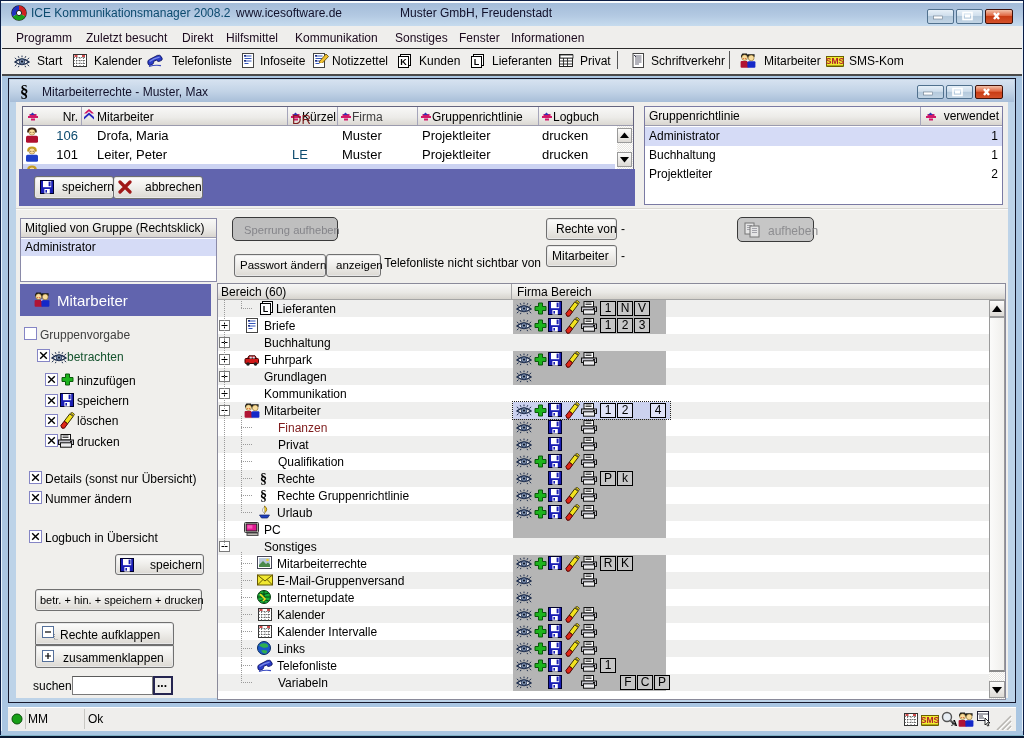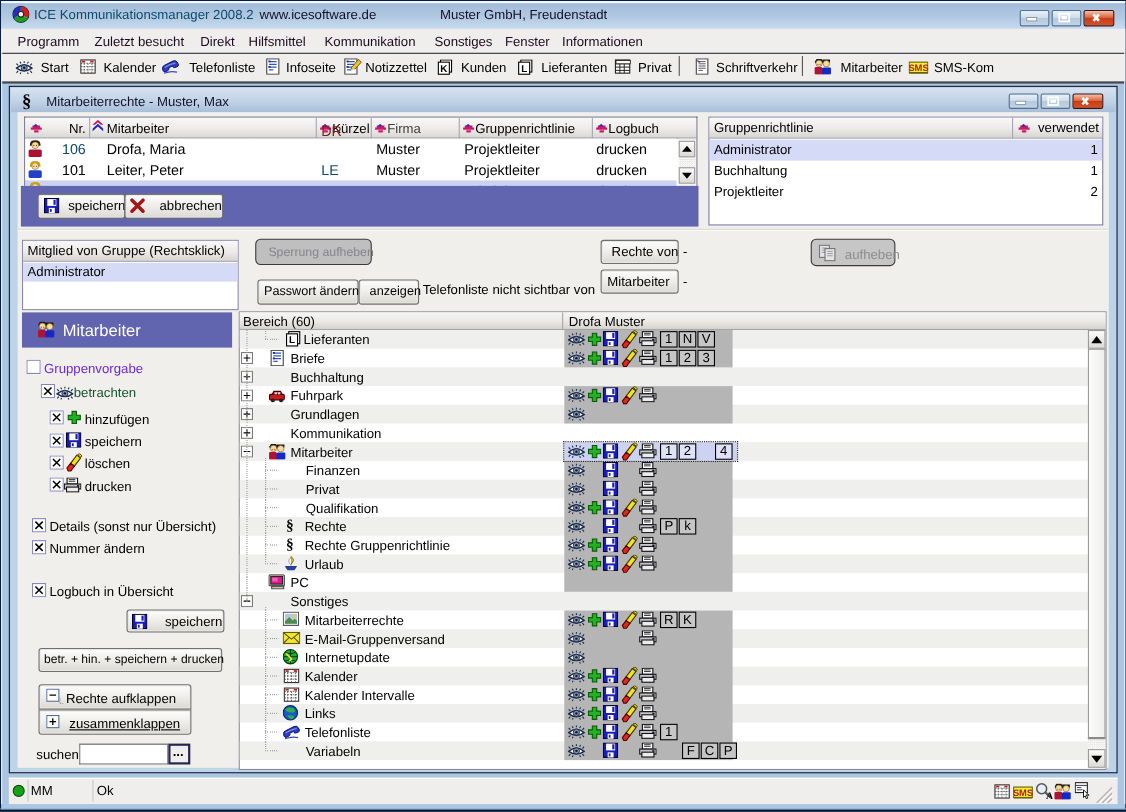--- a/index.html
+++ b/index.html
@@ -286,21 +286,21 @@
     <rect x="0.6" y="8.0" width="8" height="6.8" rx="1" fill="#b01434"></rect>
     <path d="M7.6 3.0 L7.6 1.2 L14.6 1.2 L14.6 3.6 L13.6 4.6 L8.6 4.6Z" fill="#181818"></path>
     <circle cx="11.2" cy="4.9" r="2.9" fill="#f8dc9c" stroke="#6a5010" stroke-width="0.5"></circle>
     <rect x="7.4" y="8.3" width="8" height="6.5" rx="1" fill="#1428c8"></rect>
     <path d="M6.6 7.6 L7.8 9.0 L9.0 7.6Z" fill="#fff"></path>
   </svg>
 <div style="position:absolute;left:57px;top:292px;font:normal 15px 'Liberation Sans',sans-serif;color:#fff;white-space:nowrap;">Mitarbeiter</div>
 <svg width="13" height="13" viewBox="0 0 13 13" style="position:absolute;left:24px;top:327px">
     <rect x="0.5" y="0.5" width="12" height="12" fill="#fff" stroke="#8585c5"></rect>
   </svg>
-<div style="position:absolute;left:40px;top:328px;font:normal 12px 'Liberation Sans',sans-serif;color:#6d28d9;white-space:nowrap;">Gruppenvorgabe</div>
+<div style="position:absolute;left:40px;top:328px;font:normal 12px 'Liberation Sans',sans-serif;color:#404040;white-space:nowrap;">Gruppenvorgabe</div>
 <svg width="13" height="13" viewBox="0 0 13 13" style="position:absolute;left:37px;top:349px">
     <rect x="0.5" y="0.5" width="12" height="12" fill="#fff" stroke="#8585c5"></rect>
     <path d="M3.2 3.2 L9.8 9.8 M9.8 3.2 L3.2 9.8" stroke="#000" stroke-width="1.4"></path>
   </svg>
 <svg width="16" height="15" viewBox="0 0 16 15" style="position:absolute;left:51px;top:350px">
     <g>
       <path d="M1 8 Q8 2 15 8 Q8 13 1 8 Z" fill="#fff" stroke="#1a2a4a" stroke-width="1.4"></path>
       <circle cx="8" cy="7.6" r="2.8" fill="#7c90b0" stroke="#1a2a4a" stroke-width="0.8"></circle>
       <circle cx="8" cy="7.6" r="1.1" fill="#101828"></circle>
       <path d="M2.5 5.5 L1 3.8 M5 3.8 L4.2 2.2 M8 3.2 L8 1.6 M11 3.8 L11.8 2.2 M13.5 5.5 L15 3.8 M2.5 10.5 L1 12.2 M5 11.8 L4.3 13.2 M11 11.8 L11.7 13.2 M13.5 10.5 L15 12.2" stroke="#1a2a4a" stroke-width="1"></path>
@@ -380,21 +380,21 @@
     <rect x="0.5" y="0.5" width="11" height="11" fill="#fff" stroke="#55709a"></rect>
     <path d="M3 6 h6" stroke="#000" stroke-width="1.2"></path>
     <path d="M12.5 8 v6 M12.5 13.5 h3" stroke="#9a9a9a" stroke-width="1" stroke-dasharray="1 1"></path>
   </svg>
 <div style="position:absolute;left:60px;top:628px;font:normal 12px 'Liberation Sans',sans-serif;color:#000;white-space:nowrap;">Rechte aufklappen</div>
 <div class="btn" style="left:35px;top:645px;width:139px;height:23px;border-radius:0 0 3px 3px"></div>
 <svg width="13" height="13" viewBox="0 0 13 13" style="position:absolute;left:42px;top:650px">
     <rect x="0.5" y="0.5" width="11" height="11" fill="#fff" stroke="#55709a"></rect>
     <path d="M3 6 h6 M6 3 v6" stroke="#000" stroke-width="1.2"></path>
   </svg>
-<div style="position:absolute;left:63px;top:651px;font:normal 12px 'Liberation Sans',sans-serif;color:#000;white-space:nowrap;text-decoration:underline;">zusammenklappen</div>
+<div style="position:absolute;left:63px;top:651px;font:normal 12px 'Liberation Sans',sans-serif;color:#000;white-space:nowrap;">zusammenklappen</div>
 <div style="position:absolute;left:33px;top:679px;font:normal 12px 'Liberation Sans',sans-serif;color:#000;white-space:nowrap;">suchen</div>
 <div class="abs" style="left:72px;top:676px;width:81px;height:19px;background:#fff;border:1px solid #7a7a7a;border-top-color:#5a5a5a"></div>
 <div class="abs" style="left:153px;top:676px;width:20px;height:19px;background:#efeeec;border:2px solid #252550"></div>
 <div style="position:absolute;left:157px;top:676px;font:bold 12px 'Liberation Sans',sans-serif;color:#000;white-space:nowrap;">...</div>
 <div class="btn dis" style="left:232px;top:217px;width:106px;height:24px;border-radius:5px"></div>
 <div style="position:absolute;left:244px;top:224px;font:normal 11.2px 'Liberation Sans',sans-serif;color:#85858a;white-space:nowrap;">Sperrung aufheben</div>
 <div class="btn" style="left:234px;top:254px;width:92px;height:23px"></div>
 <div style="position:absolute;left:240px;top:259px;font:normal 11.5px 'Liberation Sans',sans-serif;color:#000;white-space:nowrap;">Passwort ändern</div>
 <div class="btn" style="left:326px;top:254px;width:55px;height:23px"></div>
 <div style="position:absolute;left:336px;top:259px;font:normal 11.5px 'Liberation Sans',sans-serif;color:#000;white-space:nowrap;">anzeigen</div>
@@ -410,21 +410,21 @@
     <rect x="1" y="1" width="9" height="11" fill="#fff" stroke="#333"></rect>
     <path d="M3 3.5h5 M3 5.5h5 M3 7.5h5" stroke="#667" stroke-width="0.8"></path>
     <rect x="6" y="4" width="9" height="11" fill="#fff" stroke="#333"></rect>
     <path d="M8 6.5h5 M8 8.5h5 M8 10.5h5" stroke="#667" stroke-width="0.8"></path>
   </svg>
 <div style="position:absolute;left:768px;top:224px;font:normal 12px 'Liberation Sans',sans-serif;color:#8d8d90;white-space:nowrap;">aufheben</div>
 <div class="abs" style="left:217px;top:283px;width:789px;height:417px;background:#fff;border:1px solid #8a8a9a"></div>
 <div class="abs" style="left:218px;top:284px;width:787px;height:16px;background:linear-gradient(#f6f6f5,#eae9e6 55%,#d6d3cd);border-bottom:1px solid #a5a5a5"></div>
 <div style="position:absolute;left:221px;top:285px;font:normal 12px 'Liberation Sans',sans-serif;color:#000;white-space:nowrap;">Bereich (60)</div>
 <div class="abs" style="left:511px;top:284px;width:1px;height:16px;background:#a5a5a5"></div>
-<div style="position:absolute;left:517px;top:285px;font:normal 12px 'Liberation Sans',sans-serif;color:#000;white-space:nowrap;">Drofa Muster</div>
+<div style="position:absolute;left:517px;top:285px;font:normal 12px 'Liberation Sans',sans-serif;color:#000;white-space:nowrap;">Firma Bereich</div>
 <div class="abs" style="left:218px;top:300px;width:771px;height:17px;background:#efefee"></div>
 <div class="abs" style="left:218px;top:334px;width:771px;height:17px;background:#efefee"></div>
 <div class="abs" style="left:218px;top:368px;width:771px;height:17px;background:#efefee"></div>
 <div class="abs" style="left:218px;top:402px;width:771px;height:17px;background:#efefee"></div>
 <div class="abs" style="left:218px;top:436px;width:771px;height:17px;background:#efefee"></div>
 <div class="abs" style="left:218px;top:470px;width:771px;height:17px;background:#efefee"></div>
 <div class="abs" style="left:218px;top:504px;width:771px;height:17px;background:#efefee"></div>
 <div class="abs" style="left:218px;top:538px;width:771px;height:17px;background:#efefee"></div>
 <div class="abs" style="left:218px;top:572px;width:771px;height:17px;background:#efefee"></div>
 <div class="abs" style="left:218px;top:606px;width:771px;height:17px;background:#efefee"></div>
@@ -489,21 +489,21 @@
     <circle cx="4.6" cy="4.6" r="2.9" fill="#f8dc9c" stroke="#6a5010" stroke-width="0.5"></circle>
     <circle cx="3.6" cy="5.6" r="0.7" fill="#e06a3a"></circle>
     <circle cx="5.6" cy="5.6" r="0.7" fill="#e06a3a"></circle>
     <rect x="0.6" y="8.0" width="8" height="6.8" rx="1" fill="#b01434"></rect>
     <path d="M7.6 3.0 L7.6 1.2 L14.6 1.2 L14.6 3.6 L13.6 4.6 L8.6 4.6Z" fill="#181818"></path>
     <circle cx="11.2" cy="4.9" r="2.9" fill="#f8dc9c" stroke="#6a5010" stroke-width="0.5"></circle>
     <rect x="7.4" y="8.3" width="8" height="6.5" rx="1" fill="#1428c8"></rect>
     <path d="M6.6 7.6 L7.8 9.0 L9.0 7.6Z" fill="#fff"></path>
   </svg>
 <div style="position:absolute;left:264px;top:404px;font:normal 12px 'Liberation Sans',sans-serif;color:#000;white-space:nowrap;">Mitarbeiter</div>
-<div style="position:absolute;left:278px;top:421px;font:normal 12px 'Liberation Sans',sans-serif;color:#000000;white-space:nowrap;">Finanzen</div>
+<div style="position:absolute;left:278px;top:421px;font:normal 12px 'Liberation Sans',sans-serif;color:#7f1d1d;white-space:nowrap;">Finanzen</div>
 <div style="position:absolute;left:278px;top:438px;font:normal 12px 'Liberation Sans',sans-serif;color:#000;white-space:nowrap;">Privat</div>
 <div style="position:absolute;left:278px;top:455px;font:normal 12px 'Liberation Sans',sans-serif;color:#000;white-space:nowrap;">Qualifikation</div>
 <div style="position:absolute;left:260px;top:471px;font:bold 14px 'Liberation Serif',serif;color:#000">§</div>
 <div style="position:absolute;left:277px;top:472px;font:normal 12px 'Liberation Sans',sans-serif;color:#000;white-space:nowrap;">Rechte</div>
 <div style="position:absolute;left:260px;top:488px;font:bold 14px 'Liberation Serif',serif;color:#000">§</div>
 <div style="position:absolute;left:277px;top:489px;font:normal 12px 'Liberation Sans',sans-serif;color:#000;white-space:nowrap;">Rechte Gruppenrichtlinie</div>
 <svg width="15" height="14" viewBox="0 0 15 14" style="position:absolute;left:257px;top:505px">
     <path d="M7.5 1 V9 M7.5 1 Q12 4 7.5 8" fill="#f0d020" stroke="#806000" stroke-width="0.8"></path>
     <path d="M7.5 2 Q3.5 5 7.5 8.5" fill="#fff" stroke="#888" stroke-width="0.7"></path>
     <path d="M2.5 10 h10 l-2 3 h-6 Z" fill="#2040c0" stroke="#102060" stroke-width="0.7"></path>

